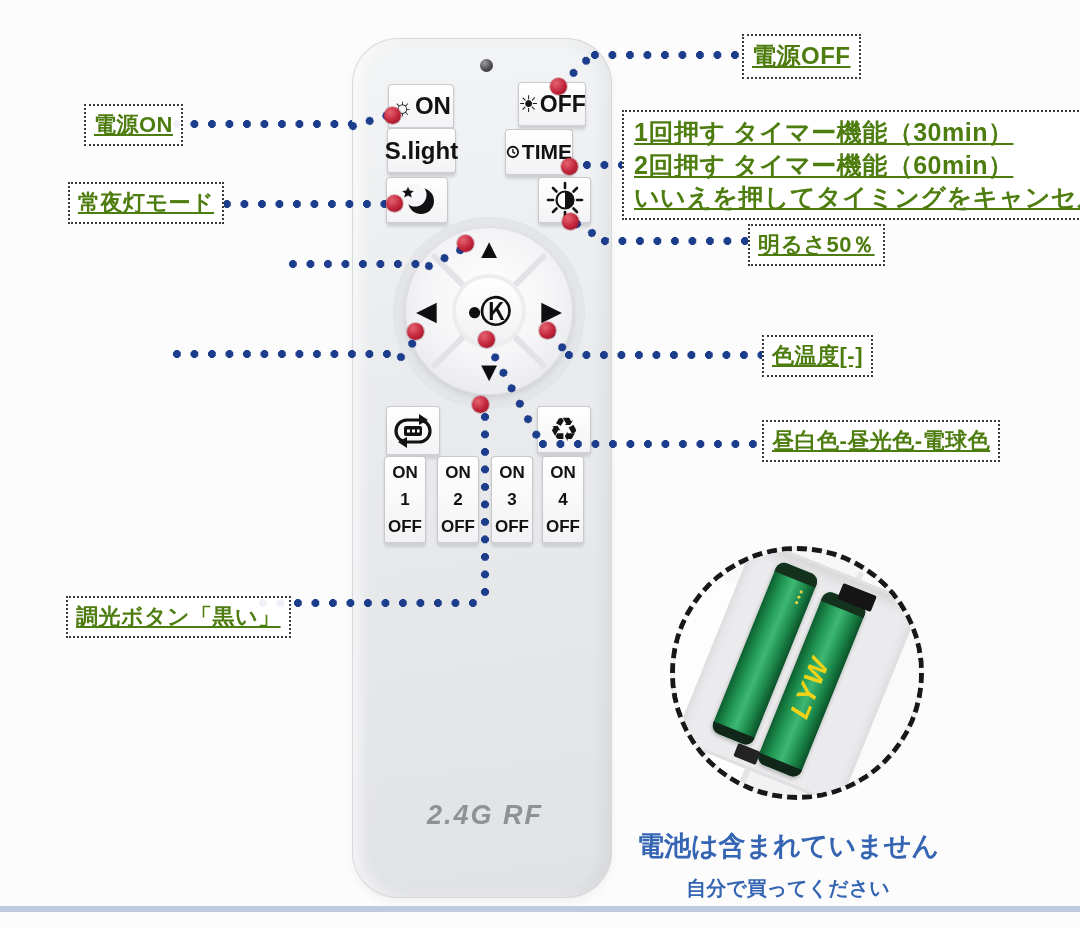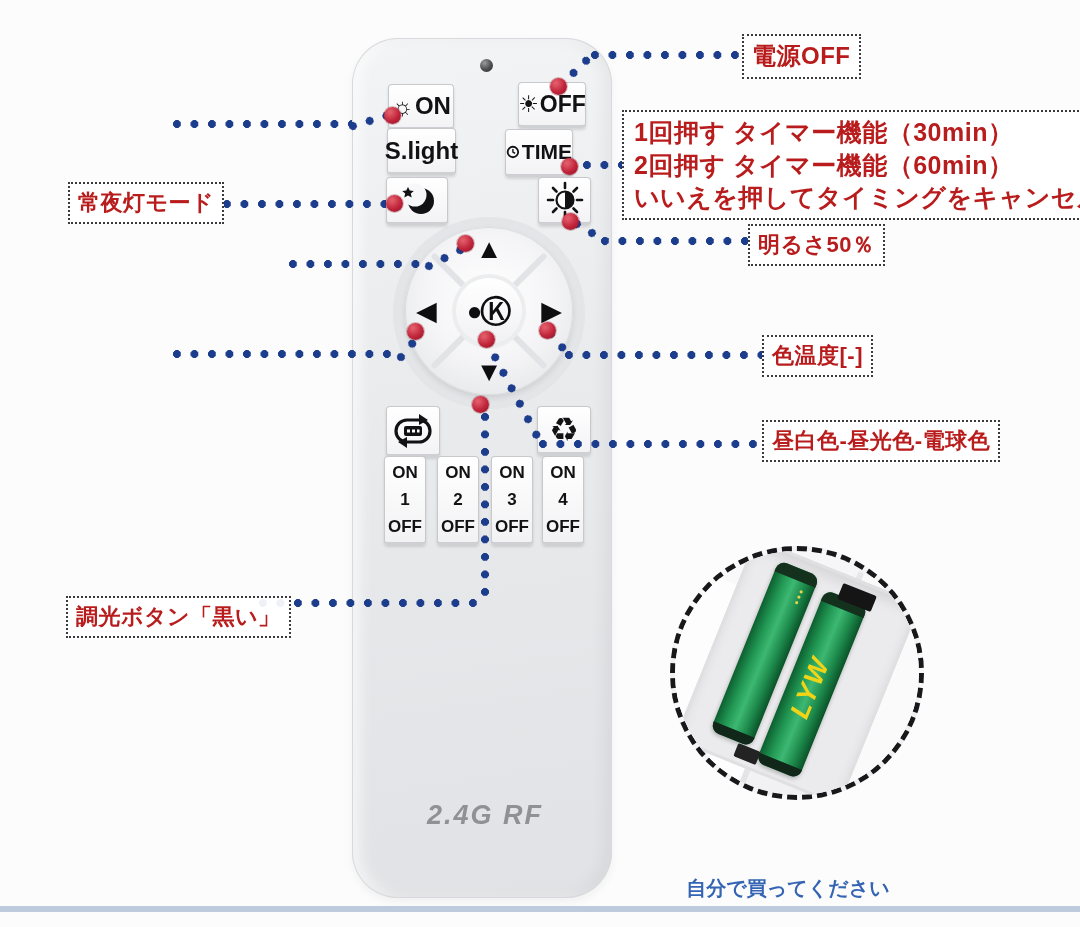--- a/index.html
+++ b/index.html
@@ -62,22 +62,22 @@
     border-radius:4px;box-shadow:0 2px 3px rgba(0,0,0,.12);
     display:flex;flex-direction:column;align-items:center;justify-content:space-between;
     padding:7px 0;box-sizing:border-box;color:#121214;font-weight:bold;font-size:17px;line-height:1;}
   .ch1{left:384px;} .ch2{left:437px;} .ch3{left:491px;} .ch4{left:542px;}
 
   .brand{position:absolute;left:352px;top:800px;width:266px;text-align:center;z-index:2;
     font-size:27px;font-weight:bold;font-style:italic;letter-spacing:2px;color:#8f9295;}
 
   
   .co{position:absolute;z-index:6;border:2px dotted #3a3a3e;background:rgba(255,255,255,.93);
-    color:#b91c1c;font-weight:bold;font-size:22px;line-height:1.2;padding:6px 8px;white-space:nowrap;
-    letter-spacing:.5px;}
+    color:#4d7c0f;font-weight:bold;font-size:22px;line-height:1.2;padding:6px 8px;white-space:nowrap;
+    letter-spacing:.5px;text-decoration:underline;}
   .co-power-on{left:84px;top:104px;}
   .co-night{left:68px;top:182px;}
   .co-dim-bright{left:62px;top:243px;}
   .co-ct-plus{left:62px;top:335px;}
   .co-dim-dark{left:66px;top:596px;}
   .co-power-off{left:742px;top:34px;font-size:24px;}
   .co-timer{left:622px;top:110px;font-size:25px;line-height:1.3;padding:4px 10px;}
   .co-b50{left:748px;top:224px;}
   .co-ct-minus{left:762px;top:335px;}
   .co-color-mode{left:762px;top:420px;}
@@ -270,20 +270,21 @@
       <div class="cell cell-b">
         <div class="tip"></div>
         <div class="tail"></div>
         <div class="cell-text">LYW</div>
       </div>
     </div>
     <div class="bat-contact"></div>
     <div class="bat-contact2"></div>
   </div>
 
+  <div class="co co-power-on">電源ON</div>
   <div class="co co-night">常夜灯モード</div>
   <div class="co co-dim-dark">調光ボタン「黒い」</div>
   <div class="co co-power-off">電源OFF</div>
   <div class="co co-timer">
     <div>1回押す タイマー機能（30min）</div>
     <div>2回押す タイマー機能（60min）</div>
     <div>いいえを押してタイミングをキャンセル</div>
   </div>
   <div class="co co-b50">明るさ50％</div>
   <div class="co co-ct-minus">色温度[-]</div>
@@ -312,16 +313,17 @@
   <div class="rd d2"></div>
   <div class="rd d3"></div>
   <div class="rd d4"></div>
   <div class="rd d5"></div>
   <div class="rd d6"></div>
   <div class="rd d7"></div>
   <div class="rd d8"></div>
   <div class="rd d9"></div>
   <div class="rd d10"></div>
 
+  <div class="note note1">電池は含まれていません</div>
   <div class="note note2">自分で買ってください</div>
   <div class="rule"></div>
 
 </div>
 
 </body></html>

